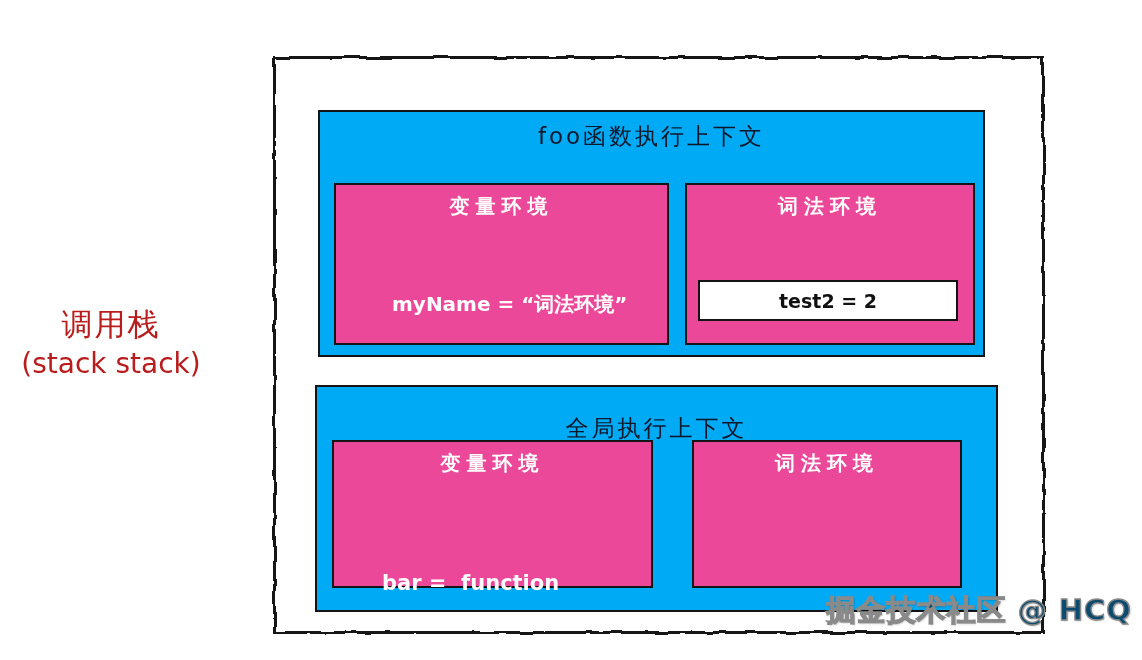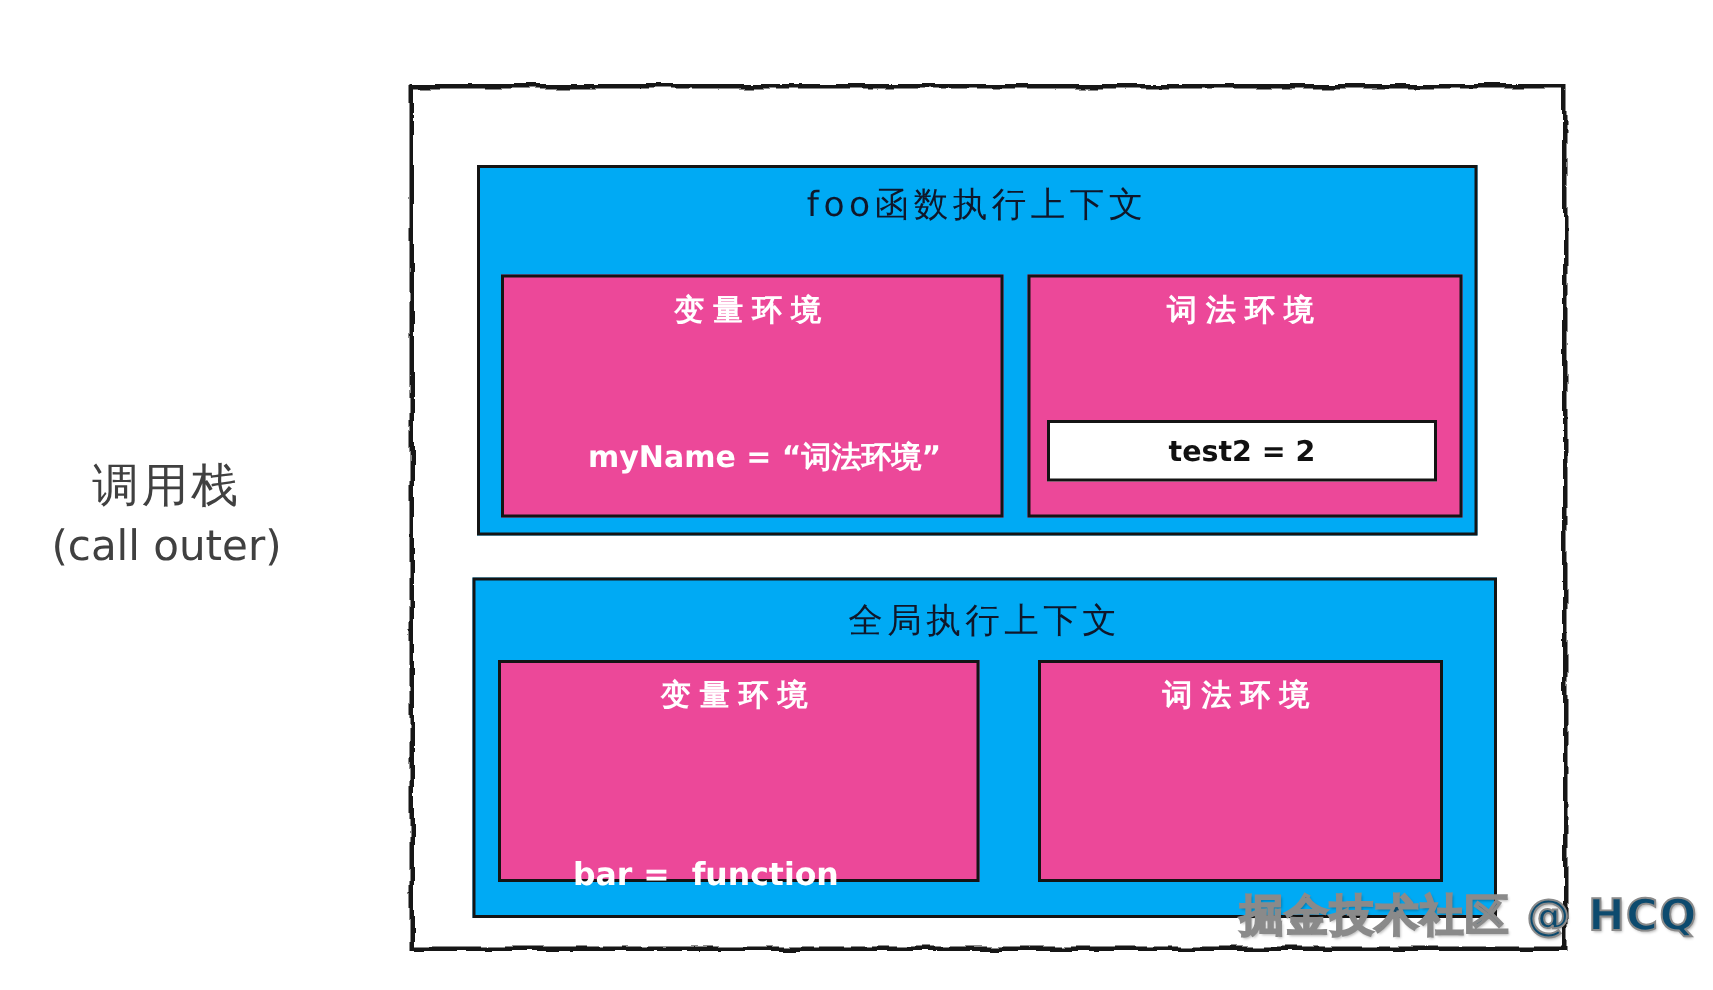--- a/index.html
+++ b/index.html
@@ -15,21 +15,21 @@
     background: #ffffff;
     overflow: hidden;
   }
   
   .side-label {
     position: absolute;
     left: 5px;
     top: 303px;
     width: 212px;
     text-align: center;
-    color: #404040;
+    color: #b91c1c;
   }
   .side-title {
     font-size: 31px;
     line-height: 42px;
     letter-spacing: 2px;
   }
   .side-sub {
     font-size: 28px;
     line-height: 38px;
   }
@@ -63,21 +63,21 @@
     height: 223px;
   }
   .ctx-title {
     text-align: center;
     color: #0f172a;
     font-size: 23px;
     font-weight: 400;
     letter-spacing: 3px;
   }
   .ctx-foo .ctx-title    { margin-top: 9px; }
-  .ctx-global .ctx-title { margin-top: 11px; }
+  .ctx-global .ctx-title { margin-top: 26px; }
   
   .env {
     position: absolute;
     background: #ec4899;
     border: 2px solid #141414;
     color: #ffffff;
   }
   .env-title {
     margin-top: 8px;
     text-align: center;
@@ -149,21 +149,21 @@
     <defs>
       <filter id="rough">
         <feTurbulence type="fractalNoise" baseFrequency="0.045" numOctaves="3" result="noise"></feTurbulence>
         <feDisplacementMap in="SourceGraphic" in2="noise" scale="4.5" xChannelSelector="R" yChannelSelector="G"></feDisplacementMap>
       </filter>
     </defs>
   </svg>
 
   <div class="side-label">
     <div class="side-title">调用栈</div>
-    <div class="side-sub">(call outer)</div>
+    <div class="side-sub">(stack stack)</div>
   </div>
 
   <div class="outer-box"></div>
 
   <div class="ctx ctx-foo">
     <div class="ctx-title">foo函数执行上下文</div>
 
     <div class="env var-env-foo">
       <div class="env-title">变量环境</div>
       <div class="env-lines">

